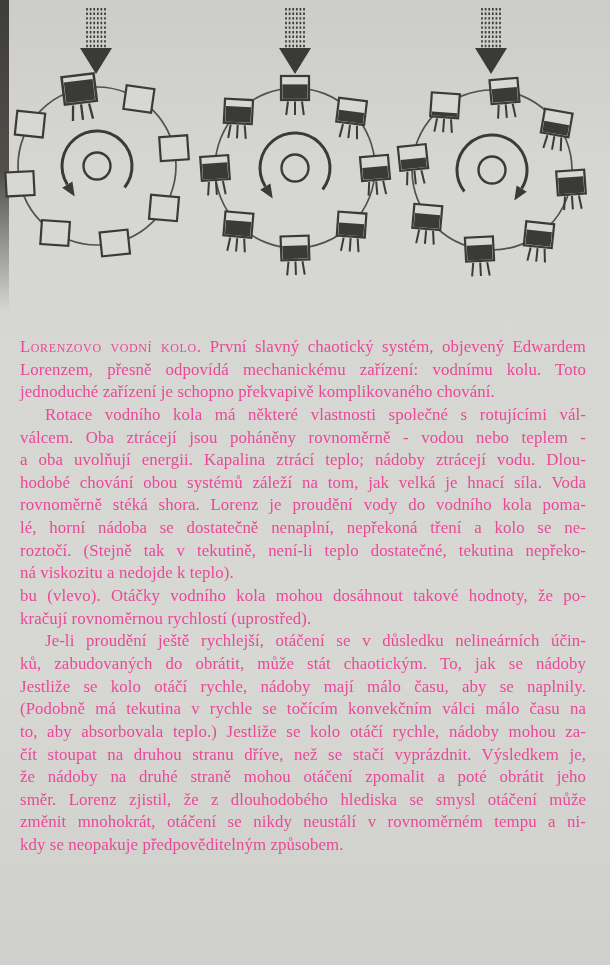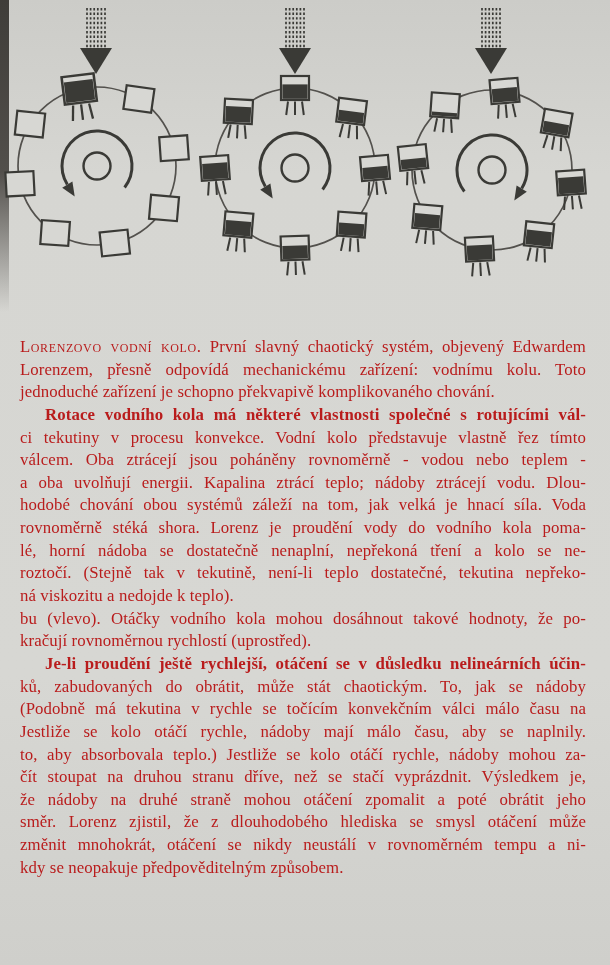--- a/index.html
+++ b/index.html
@@ -8,29 +8,29 @@
     background:linear-gradient(180deg,#ccccc8 0%,#d6d6d2 18%,#d7d7d3 70%,#cfcfcb 100%);
     font-family:"Liberation Serif","DejaVu Serif",serif;
   }
   .gutter{
     position:absolute;left:0;top:0;width:9px;height:312px;
     background:linear-gradient(180deg,#3f3d39 0%,#524f4b 55%,rgba(82,79,75,0) 100%);
   }
   .figure{position:absolute;left:0;top:0;width:610px;height:300px;}
   .textblock{
     position:absolute;left:20px;top:336px;width:566px;
-    color:#b91c1c;font-size:16.8px;
+    color:#ec4899;font-size:16.8px;
   }
   .tline{
     height:22.65px;line-height:22.65px;white-space:nowrap;
     text-align:justify;text-align-last:justify;
     letter-spacing:0.1px;
   }
   .tline.pend{text-align-last:left;}
-  .tline.indent{text-indent:25px;font-weight:bold;}
+  .tline.indent{text-indent:25px;}
   .smallcaps{font-variant:small-caps;letter-spacing:0.6px;}
 </style>
 </head>
 <body>
 
 <div>
   <div class="gutter"></div>
 
   <svg id="figure-svg" class="figure" viewBox="0 0 610 300">
       <g>
@@ -218,34 +218,33 @@
           <line x1="7" y1="13.5" x2="8.8" y2="27" stroke="#3a3a36" stroke-width="2"></line>
         </g>
       </g>
     </svg>
 
   <div class="textblock">
     <div class="tline"><span class="smallcaps">Lorenzovo vodní kolo.</span> <span>První slavný chaotický systém, objevený Edwardem</span></div>
     <div class="tline">Lorenzem, přesně odpovídá mechanickému zařízení: vodnímu kolu. Toto</div>
     <div class="tline pend">jednoduché zařízení je schopno překvapivě komplikovaného chování.</div>
     <div class="tline indent">Rotace vodního kola má některé vlastnosti společné s rotujícími vál-</div>
-    <div class="tline">ci tekutiny v procesu konvekce. Vodní kolo představuje vlastně řez tímto</div>
     <div class="tline">válcem. Oba ztrácejí jsou poháněny rovnoměrně - vodou nebo teplem -</div>
     <div class="tline">a oba uvolňují energii. Kapalina ztrácí teplo; nádoby ztrácejí vodu. Dlou-</div>
     <div class="tline">hodobé chování obou systémů záleží na tom, jak velká je hnací síla. Voda</div>
     <div class="tline">rovnoměrně stéká shora. Lorenz je proudění vody do vodního kola poma-</div>
     <div class="tline">lé, horní nádoba se dostatečně nenaplní, nepřekoná tření a kolo se ne-</div>
     <div class="tline">roztočí. (Stejně tak v tekutině, není-li teplo dostatečné, tekutina nepřeko-</div>
     <div class="tline pend">ná viskozitu a nedojde k teplo).</div>
     <div class="tline">bu (vlevo). Otáčky vodního kola mohou dosáhnout takové hodnoty, že po-</div>
     <div class="tline pend">kračují rovnoměrnou rychlostí (uprostřed).</div>
     <div class="tline indent">Je-li proudění ještě rychlejší, otáčení se v důsledku nelineárních účin-</div>
     <div class="tline">ků, zabudovaných do obrátit, může stát chaotickým. To, jak se nádoby</div>
+    <div class="tline">Jestliže se kolo otáčí rychle, nádoby mají málo času, aby se naplnily.</div>
     <div class="tline">(Podobně má tekutina v rychle se točícím konvekčním válci málo času na</div>
-    <div class="tline">Jestliže se kolo otáčí rychle, nádoby mají málo času, aby se naplnily.</div>
     <div class="tline">to, aby absorbovala teplo.) Jestliže se kolo otáčí rychle, nádoby mohou za-</div>
     <div class="tline">čít stoupat na druhou stranu dříve, než se stačí vyprázdnit. Výsledkem je,</div>
     <div class="tline">že nádoby na druhé straně mohou otáčení zpomalit a poté obrátit jeho</div>
     <div class="tline">směr. Lorenz zjistil, že z dlouhodobého hlediska se smysl otáčení může</div>
     <div class="tline">změnit mnohokrát, otáčení se nikdy neustálí v rovnoměrném tempu a ni-</div>
     <div class="tline pend">kdy se neopakuje předpověditelným způsobem.</div>
   </div>
 </div>
 
 </body></html>

